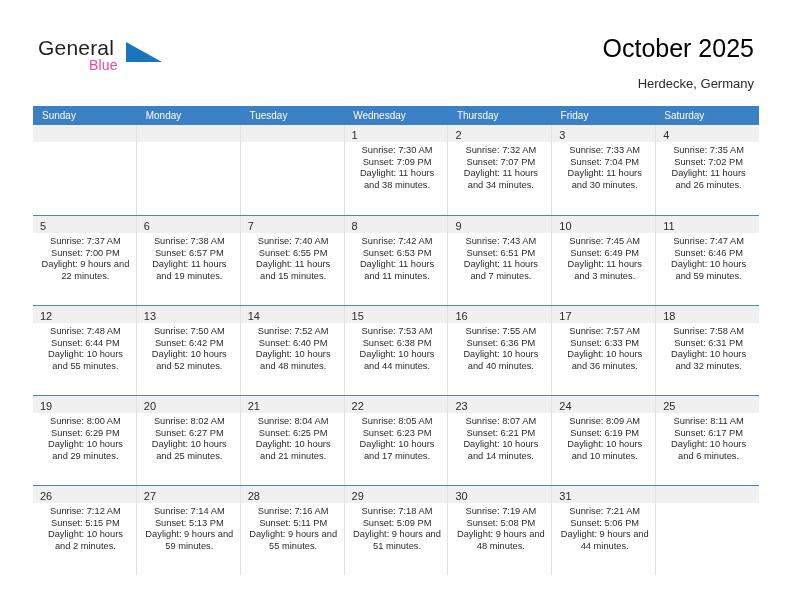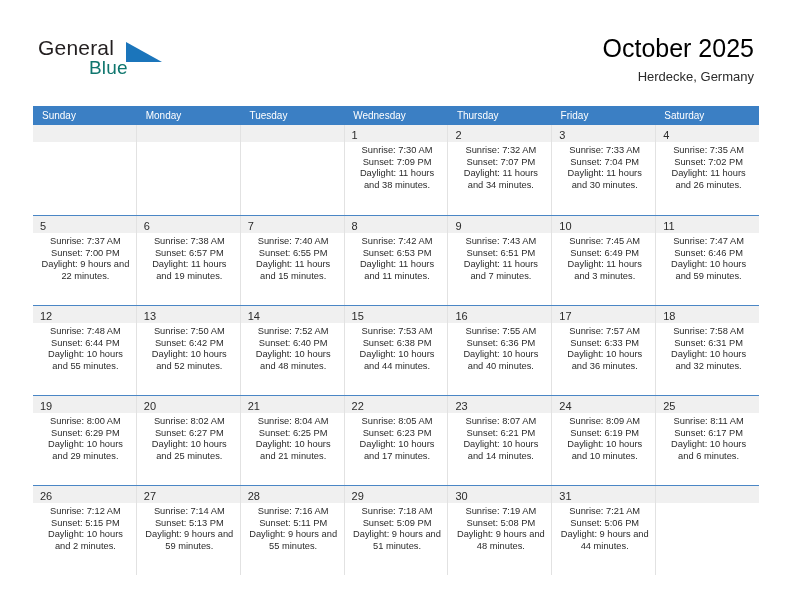--- a/index.html
+++ b/index.html
@@ -42,23 +42,23 @@
     top: 0;
     font-size: 21px;
     letter-spacing: 0.2px;
     color: #231f20;
     font-family: "Liberation Sans", sans-serif;
   }
   .brand-blue {
     position: absolute;
     left: 51px;
     top: 21px;
-    font-size: 19px;
+    font-size: 14px;
     letter-spacing: 0.2px;
-    color: #0f766e;
+    color: #ec4899;
     font-family: "Liberation Sans", sans-serif;
   }
   .brand-triangle {
     position: absolute;
     left: 88px;
     top: 6px;
     width: 0;
     height: 0;
     border-left: 36px solid #1b75bb;
     border-top: 20px solid transparent;
@@ -74,21 +74,21 @@
     font-size: 25px;
     color: #000000;
     line-height: 30px;
     white-space: nowrap;
     margin-left: 8px;
   }
   .cal-subtitle {
     font-size: 13px;
     color: #2b2b2b;
     line-height: 18px;
-    margin-top: 5px;
+    margin-top: 12px;
     white-space: nowrap;
   }
 
   
   .calendar {
     position: absolute;
     left: 33px;
     top: 106px;
     width: 726px;
   }

